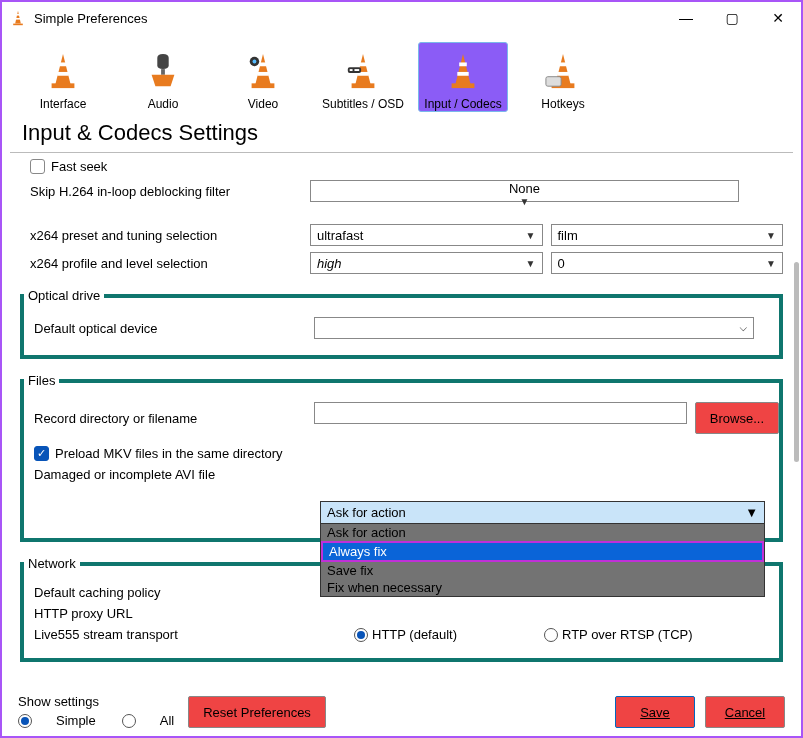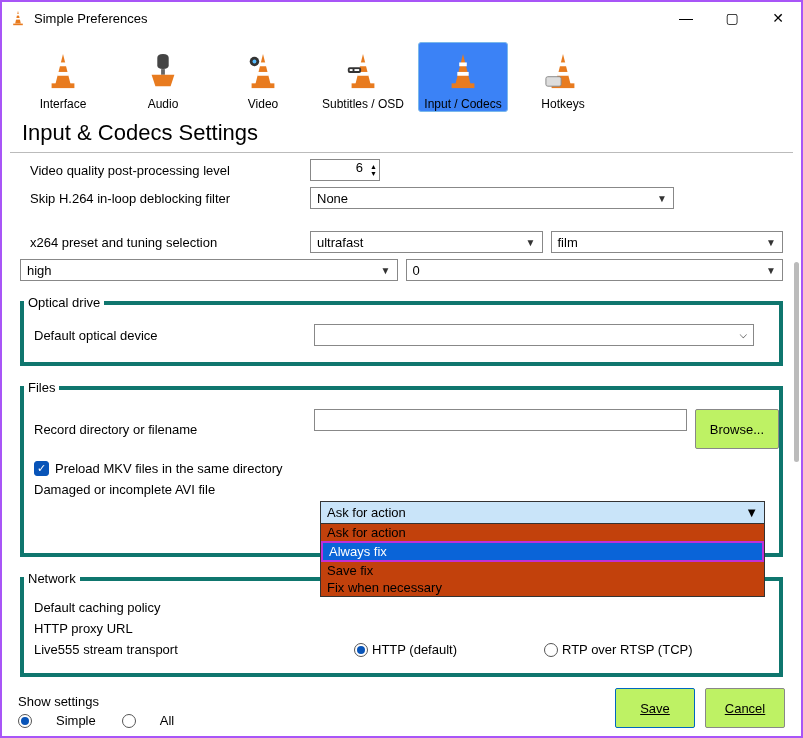--- a/index.html
+++ b/index.html
@@ -6,21 +6,21 @@
 body { background: #fff; width: 803px; height: 738px; border: 2px solid #a855f7; overflow: hidden; font-size: 13px; color: #000; }
 
 .titlebar { height: 32px; display: flex; align-items: center; padding-left: 8px; justify-content: flex-end; }
 .titlebar .vlc-icon { width: 16px; height: 16px; margin-right: 8px; }
 .titlebar .title { flex: 1; }
 .titlebar .win-btn { width: 46px; height: 32px; display: flex; align-items: center; justify-content: center; font-size: 14px; }
 
 .cone { width: 38px; height: 38px; }
 .toolbar { display: flex; gap: 10px; padding: 8px 16px 4px; }
 .tool-btn { display: flex; flex-direction: column; align-items: center; justify-content: flex-end; width: 90px; height: 70px; gap: 7px; border: 1px solid transparent; border-radius: 3px; padding-top: 4px; }
-.tool-btn.selected { background: #3b82f6; border: 1px solid #7ab8eb; }
+.tool-btn.selected { background: #8b5cf6; border: 1px solid #7ab8eb; }
 .tool-btn .lbl { font-size: 12px; }
 
 h1.page-title { font-size: 22px; font-weight: 500; padding: 4px 12px 6px; border-bottom: 1px solid #bbb; margin: 0 8px; }
 
 .content { padding: 0 18px; position: relative; }
 .row { display: flex; align-items: center; margin: 6px 0; gap: 10px; }
 .row .label { width: 280px; padding-left: 10px; }
 .row .field { flex: 1; display: flex; gap: 8px; }
 
 .checkbox { width: 15px; height: 15px; border: 1px solid #888; border-radius: 3px; display: inline-flex; align-items: center; justify-content: center; margin-right: 6px; flex-shrink: 0; }
@@ -28,24 +28,24 @@
 
 input[type=text], .select, .spin { border: 1px solid #888; background: #fff; height: 22px; padding: 0 6px; font-size: 13px; }
 .select { display: flex; align-items: center; justify-content: space-between; width: 100%; }
 .select .arrow { font-size: 10px; color: #333; }
 .spin { width: 70px; text-align: right; position: relative; padding-right: 16px; }
 .spin .arrows { position: absolute; right: 2px; top: 0; bottom: 0; width: 12px; display: flex; flex-direction: column; font-size: 7px; line-height: 1; justify-content: center; }
 
 fieldset { border: 4px solid #0f766e; margin-top: 14px; padding: 8px 0 10px; }
 legend { padding: 0 4px; font-size: 13px; }
 
-.btn { border: 1px solid #888; background: #bef264; height: 40px; padding: 8px 14px; font-size: 13px; display: inline-flex; align-items: center; justify-content: center; border-radius: 2px; }
+.btn { border: 1px solid #888; background: #ef4444; height: 32px; padding: 8px 14px; font-size: 13px; display: inline-flex; align-items: center; justify-content: center; border-radius: 2px; }
 .btn.primary { border-color: #0067c0; color: #000; }
 
-.dropdown-open { position: absolute; left: 318px; top: 510px; width: 445px; border: 1px solid #333; background: #c2410c; z-index: 10; }
+.dropdown-open { position: absolute; left: 318px; top: 510px; width: 445px; border: 1px solid #333; background: #737373; z-index: 10; }
 .dropdown-open .combo { background: #c9e4f9; border-bottom: 1px solid #333; height: 22px; display: flex; align-items: center; padding: 0 6px; justify-content: space-between; }
 .dropdown-open .opt { padding: 1px 6px; }
 .dropdown-open .opt.hl { background: #0a64d8; color: #fff; border: 2px solid #c030d8; }
 
 .radio { width: 14px; height: 14px; border: 1px solid #555; border-radius: 50%; display: inline-flex; align-items: center; justify-content: center; margin-right: 4px; flex-shrink: 0; }
 .radio.sel::after { content: ""; width: 8px; height: 8px; background: #0854b8; border-radius: 50%; }
 
 .footer { position: absolute; bottom: 10px; left: 0; right: 0; padding: 0 18px; }
 .footer-row { display: flex; align-items: flex-end; }
 .show-settings { display: flex; flex-direction: column; gap: 4px; }
@@ -130,35 +130,32 @@
         <rect x="2" y="26" width="16" height="10" rx="2" fill="#ddd" stroke="#888"></rect>
       </svg>
     <span class="lbl">Hotkeys</span>
   </div>
 </div>
 
 <h1 class="page-title">Input &amp; Codecs Settings</h1>
 
 <div class="content">
 
-
-  <div class="row">
-    <div class="label">Video quality post-processing level</div>
-    <div class="field">
-      <div class="spin">
-        <span>6</span>
-        <span class="arrows">▲<br>▼</span>
-      </div>
-    </div>
-  </div>
+  <div class="row" style="margin-top:6px;">
+    <span style="padding-left:10px; display:flex; align-items:center;">
+      <span class="checkbox"></span>
+      <span>Fast seek</span>
+    </span>
+  </div>
+
 
   <div class="row">
     <div class="label">Skip H.264 in-loop deblocking filter</div>
     <div class="field">
-      <div class="select" style="width:364px;">
+      <div class="select" style="width:429px;flex-direction:column;">
         <span>None</span>
         <span class="arrow">▼</span>
       </div>
     </div>
   </div>
 
   <div style="height:10px;"></div>
 
   <div class="row">
     <div class="label">x264 preset and tuning selection</div>
@@ -168,22 +165,23 @@
           <span class="arrow">▼</span>
       </div>
       <div class="select" style="flex:1;justify-content:space-between;">
         <span>film</span>
           <span class="arrow">▼</span>
       </div>
     </div>
   </div>
 
   <div class="row">
+    <div class="label">x264 profile and level selection</div>
     <div class="field">
-      <div class="select" style="flex:1;">
+      <div class="select" style="flex:1;font-style:italic;">
         <span>high</span>
           <span class="arrow">▼</span>
       </div>
       <div class="select" style="flex:1;">
         <span>0</span>
           <span class="arrow">▼</span>
       </div>
     </div>
   </div>
 
@@ -262,18 +260,19 @@
   <div class="footer-row">
     <div class="show-settings">
       <span>Show settings</span>
       <div class="radios">
         <span class="radio sel"></span>
         <span>Simple</span>
         <span class="radio" style="margin-left:6px;"></span>
         <span>All</span>
       </div>
     </div>
+    <button class="btn" style="margin-left:14px;">Reset Preferences</button>
     <div class="right">
       <button class="btn primary" style="width:80px;">Save</button>
       <button class="btn" style="width:80px;">Cancel</button>
     </div>
   </div>
 </div>
 
 </body></html>

